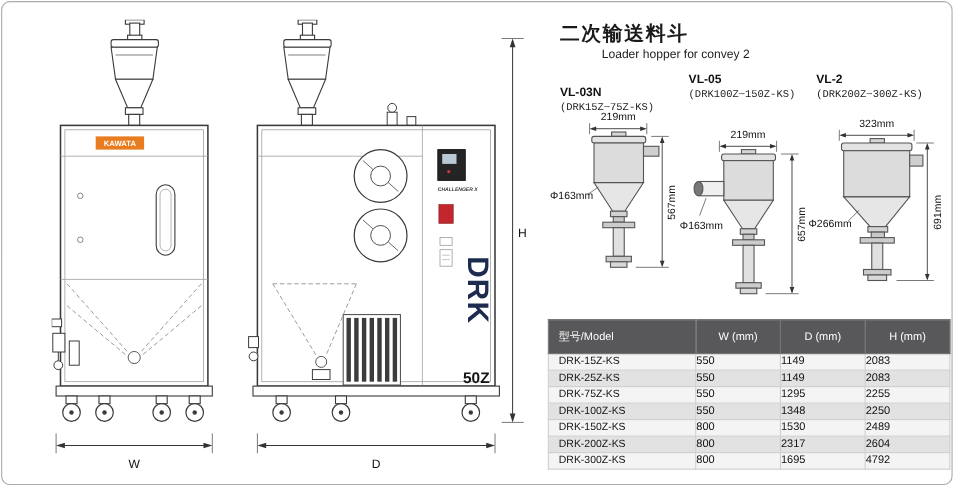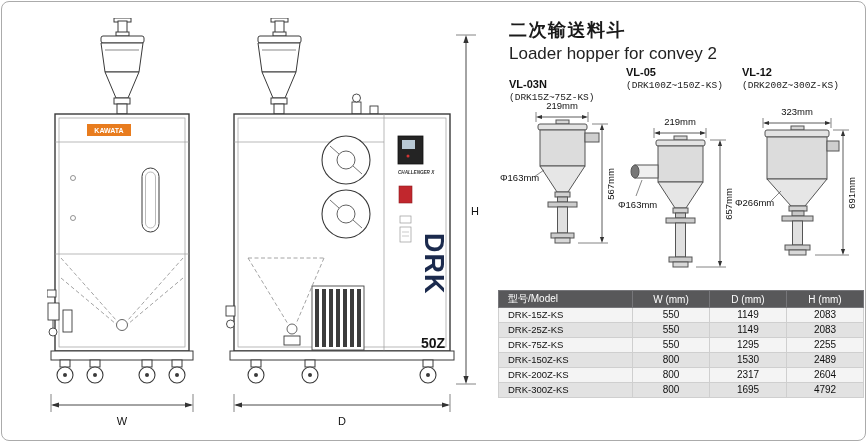--- a/index.html
+++ b/index.html
@@ -11,35 +11,35 @@
   }
   .sheet {
     position:absolute; left:1px; top:1px; width:865px; height:440px;
     background:#fff; border:1px solid #ababab; border-radius:8px;
     overflow:hidden;
   }
   .abs { position:absolute; }
   svg text { font-family:"Liberation Sans", sans-serif; }
 
   .sec-title-cn { font-size:18px; font-weight:bold; color:#1a1a1a; letter-spacing:1.5px; }
-  .sec-title-en { font-size:17px; color:#222; margin-top:2px; }
+  .sec-title-en { font-size:11px; color:#222; margin-top:2px;margin-left:38px; }
 
   .hopper-label .model-name { font-size:11px; font-weight:bold; color:#111; }
   .hopper-label .model-range { font-size:9.5px; color:#222; margin-top:2px; white-space:nowrap;font-family:Liberation Mono, monospace; }
 
   .spec-table {
     position:absolute; left:496px; top:288px; width:365px;
     border-collapse:collapse; table-layout:fixed; font-size:10px;
   }
   .spec-table th {
-    background:#58585a; color:#fff; font-weight:normal; height:17px;
+    background:#58585a; color:#fff; font-weight:normal; height:31px;
     border:1px solid #76767a; padding:0; text-align:center; font-size:10px;
   }
   .spec-table td {
-    height:14px; text-align:center; border:1px solid #cfcfcf; color:#111;
+    height:14px; text-align:left; border:1px solid #cfcfcf; color:#111;
     padding:0; line-height:14px;
   }
   .spec-table th.col-model, .spec-table td.cell-model { text-align:left; padding-left:9px; }
   .spec-table td.cell-model { font-weight:normal; font-size:9.5px; }
   .spec-table tbody tr:nth-child(odd)  { background:#f4f4f4; }
   .spec-table tbody tr:nth-child(even) { background:#e2e2e2; }
 </style>
 </head>
 <body>
 
@@ -229,21 +229,21 @@
 
   <div class="abs hopper-label" style="left:507px;top:76px">
     <div class="model-name">VL-03N</div>
     <div class="model-range">(DRK15Z~75Z-KS)</div>
   </div>
   <div class="abs hopper-label" style="left:624px;top:64px">
     <div class="model-name">VL-05</div>
     <div class="model-range">(DRK100Z~150Z-KS)</div>
   </div>
   <div class="abs hopper-label" style="left:740px;top:64px">
-    <div class="model-name">VL-12</div>
+    <div class="model-name">VL-2</div>
     <div class="model-range">(DRK200Z~300Z-KS)</div>
   </div>
 
   <svg class="abs" style="left:498px;top:98px" width="120" height="160" viewBox="0 0 120 160">
     <text x="62" y="9" text-anchor="middle" font-size="9.5" fill="#111">219mm</text>
     <g stroke="#666" stroke-width="0.8">
       <line x1="36" y1="12" x2="36" y2="22"></line>
         <line x1="88" y1="12" x2="88" y2="22"></line>
       <line x1="38" y1="17" x2="86" y2="17" stroke="#333"></line>
     </g>
@@ -371,20 +371,26 @@
         <td>1149</td>
         <td>2083</td>
       </tr>
       <tr>
         <td class="cell-model">DRK-75Z-KS</td>
         <td>550</td>
         <td>1295</td>
         <td>2255</td>
       </tr>
       <tr>
+        <td class="cell-model">DRK-100Z-KS</td>
+        <td>550</td>
+        <td>1348</td>
+        <td>2250</td>
+      </tr>
+      <tr>
         <td class="cell-model">DRK-150Z-KS</td>
         <td>800</td>
         <td>1530</td>
         <td>2489</td>
       </tr>
       <tr>
         <td class="cell-model">DRK-200Z-KS</td>
         <td>800</td>
         <td>2317</td>
         <td>2604</td>

